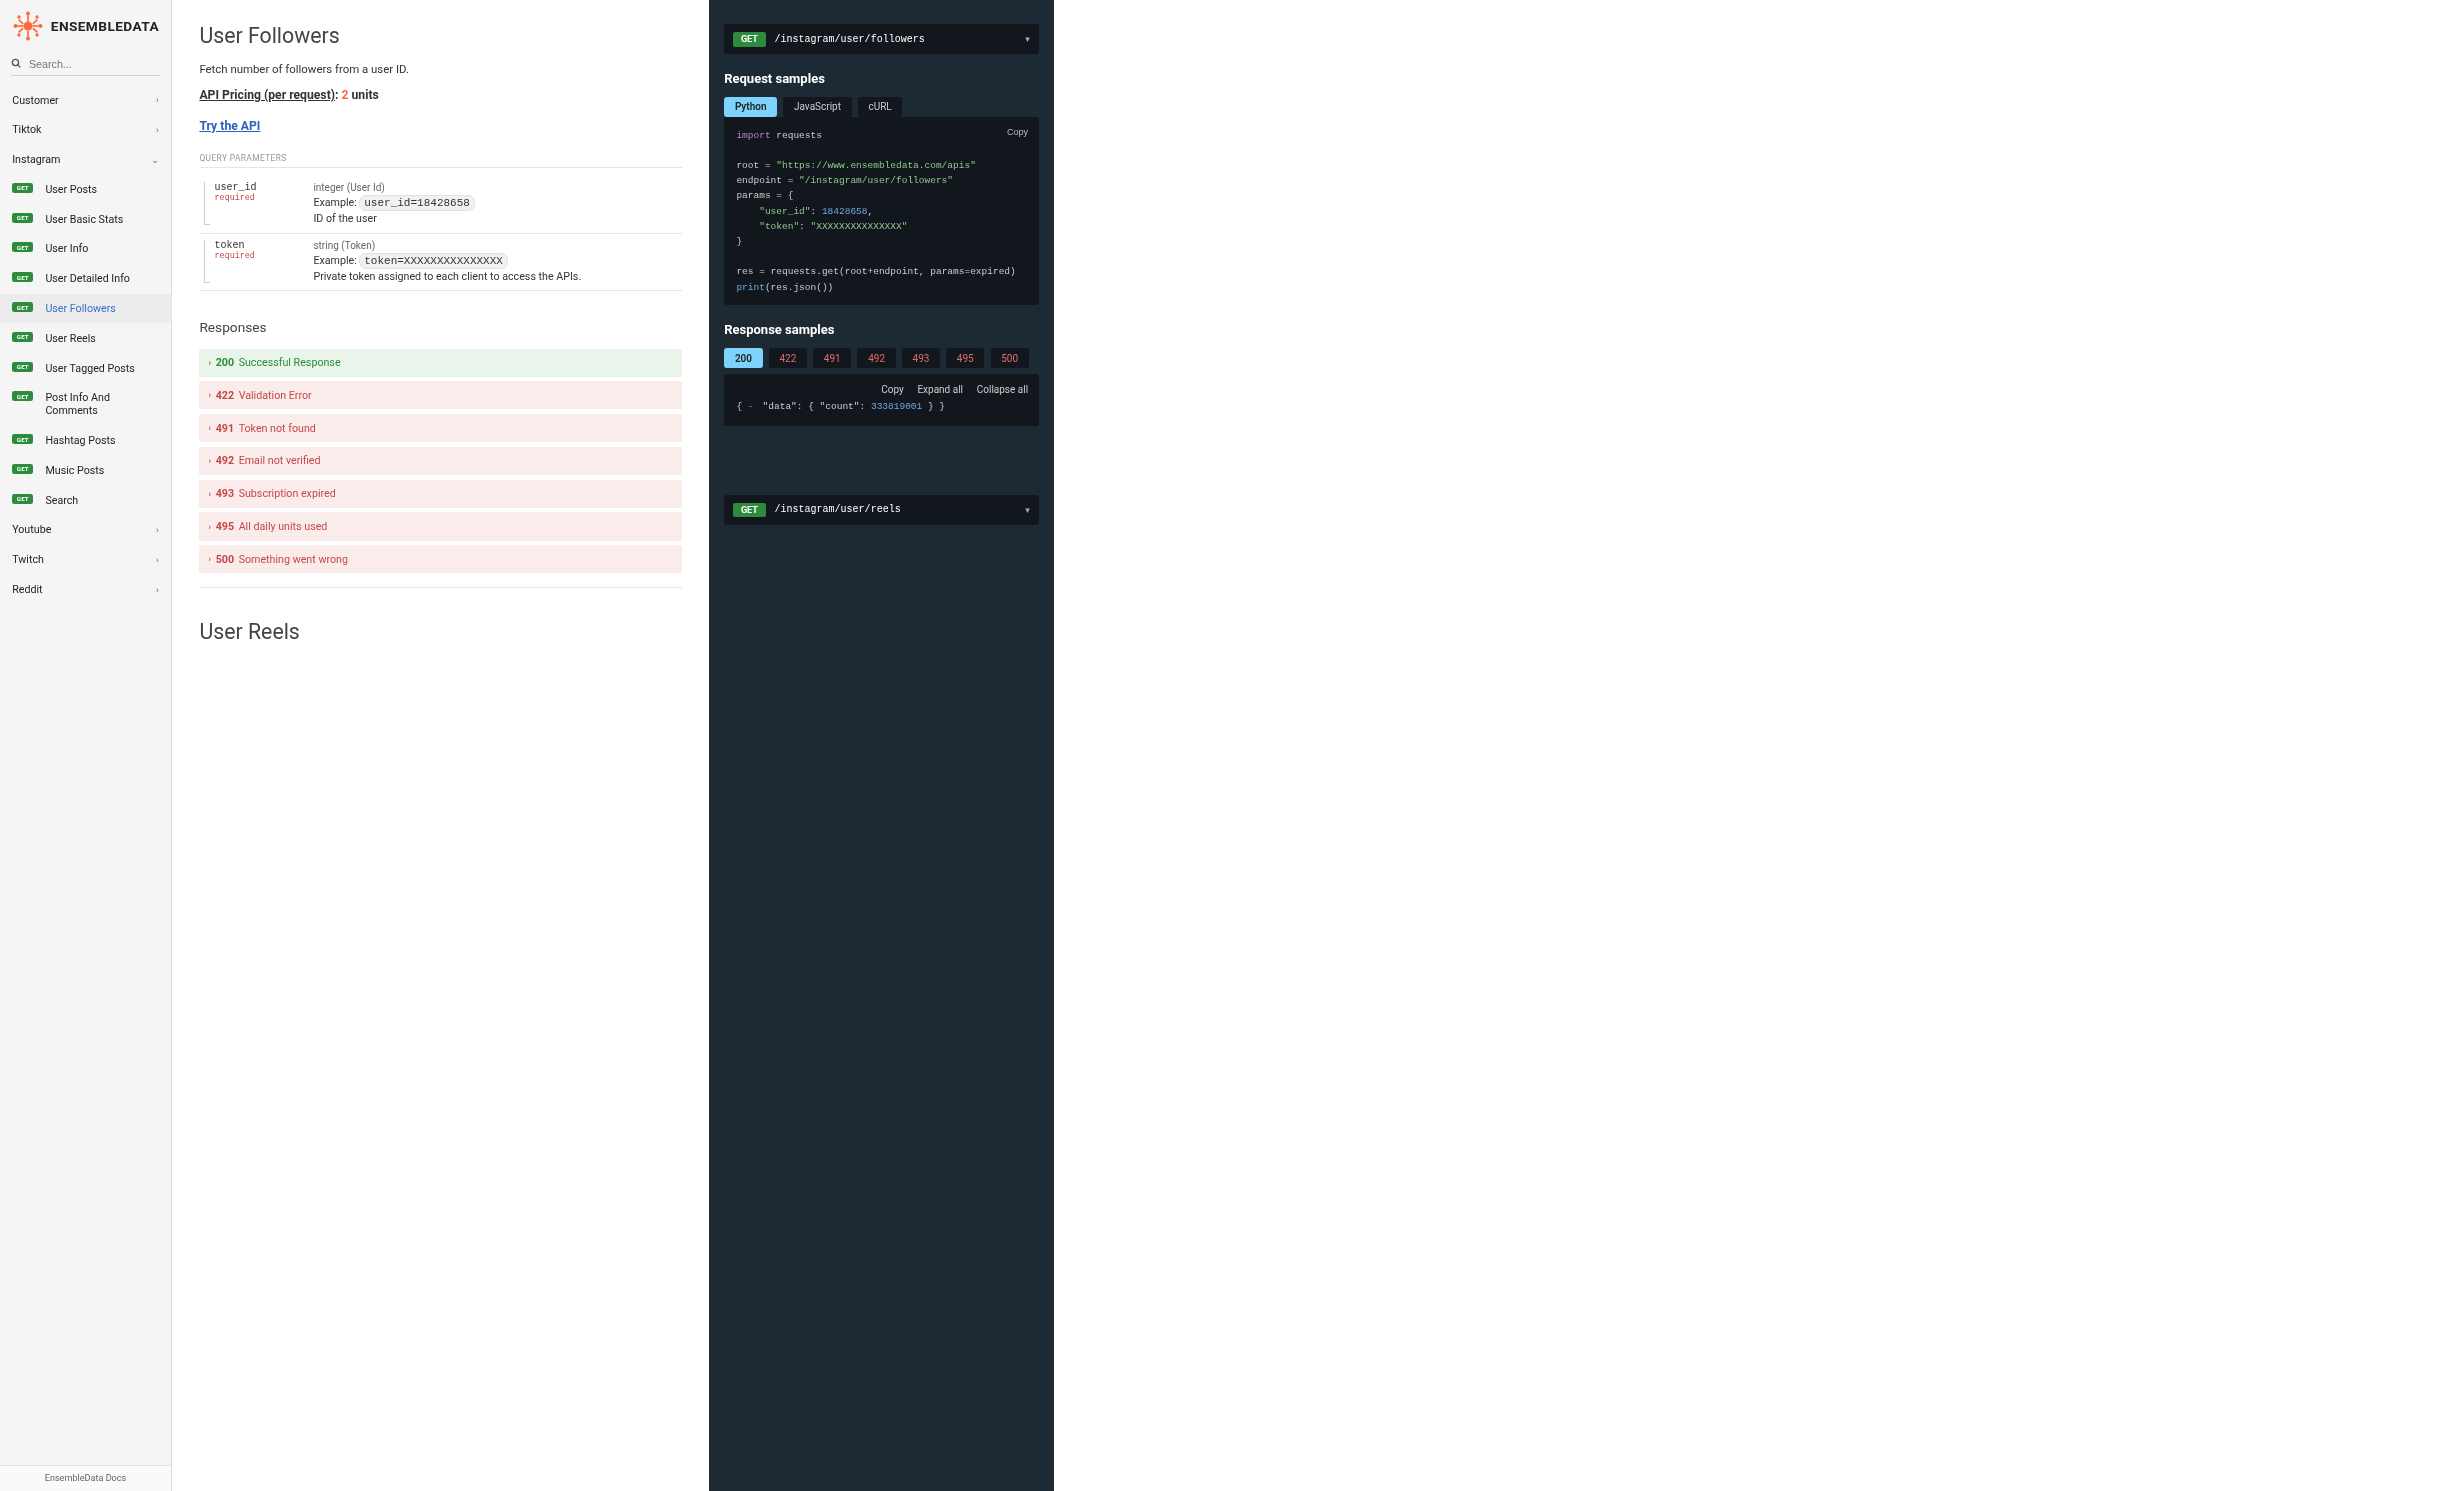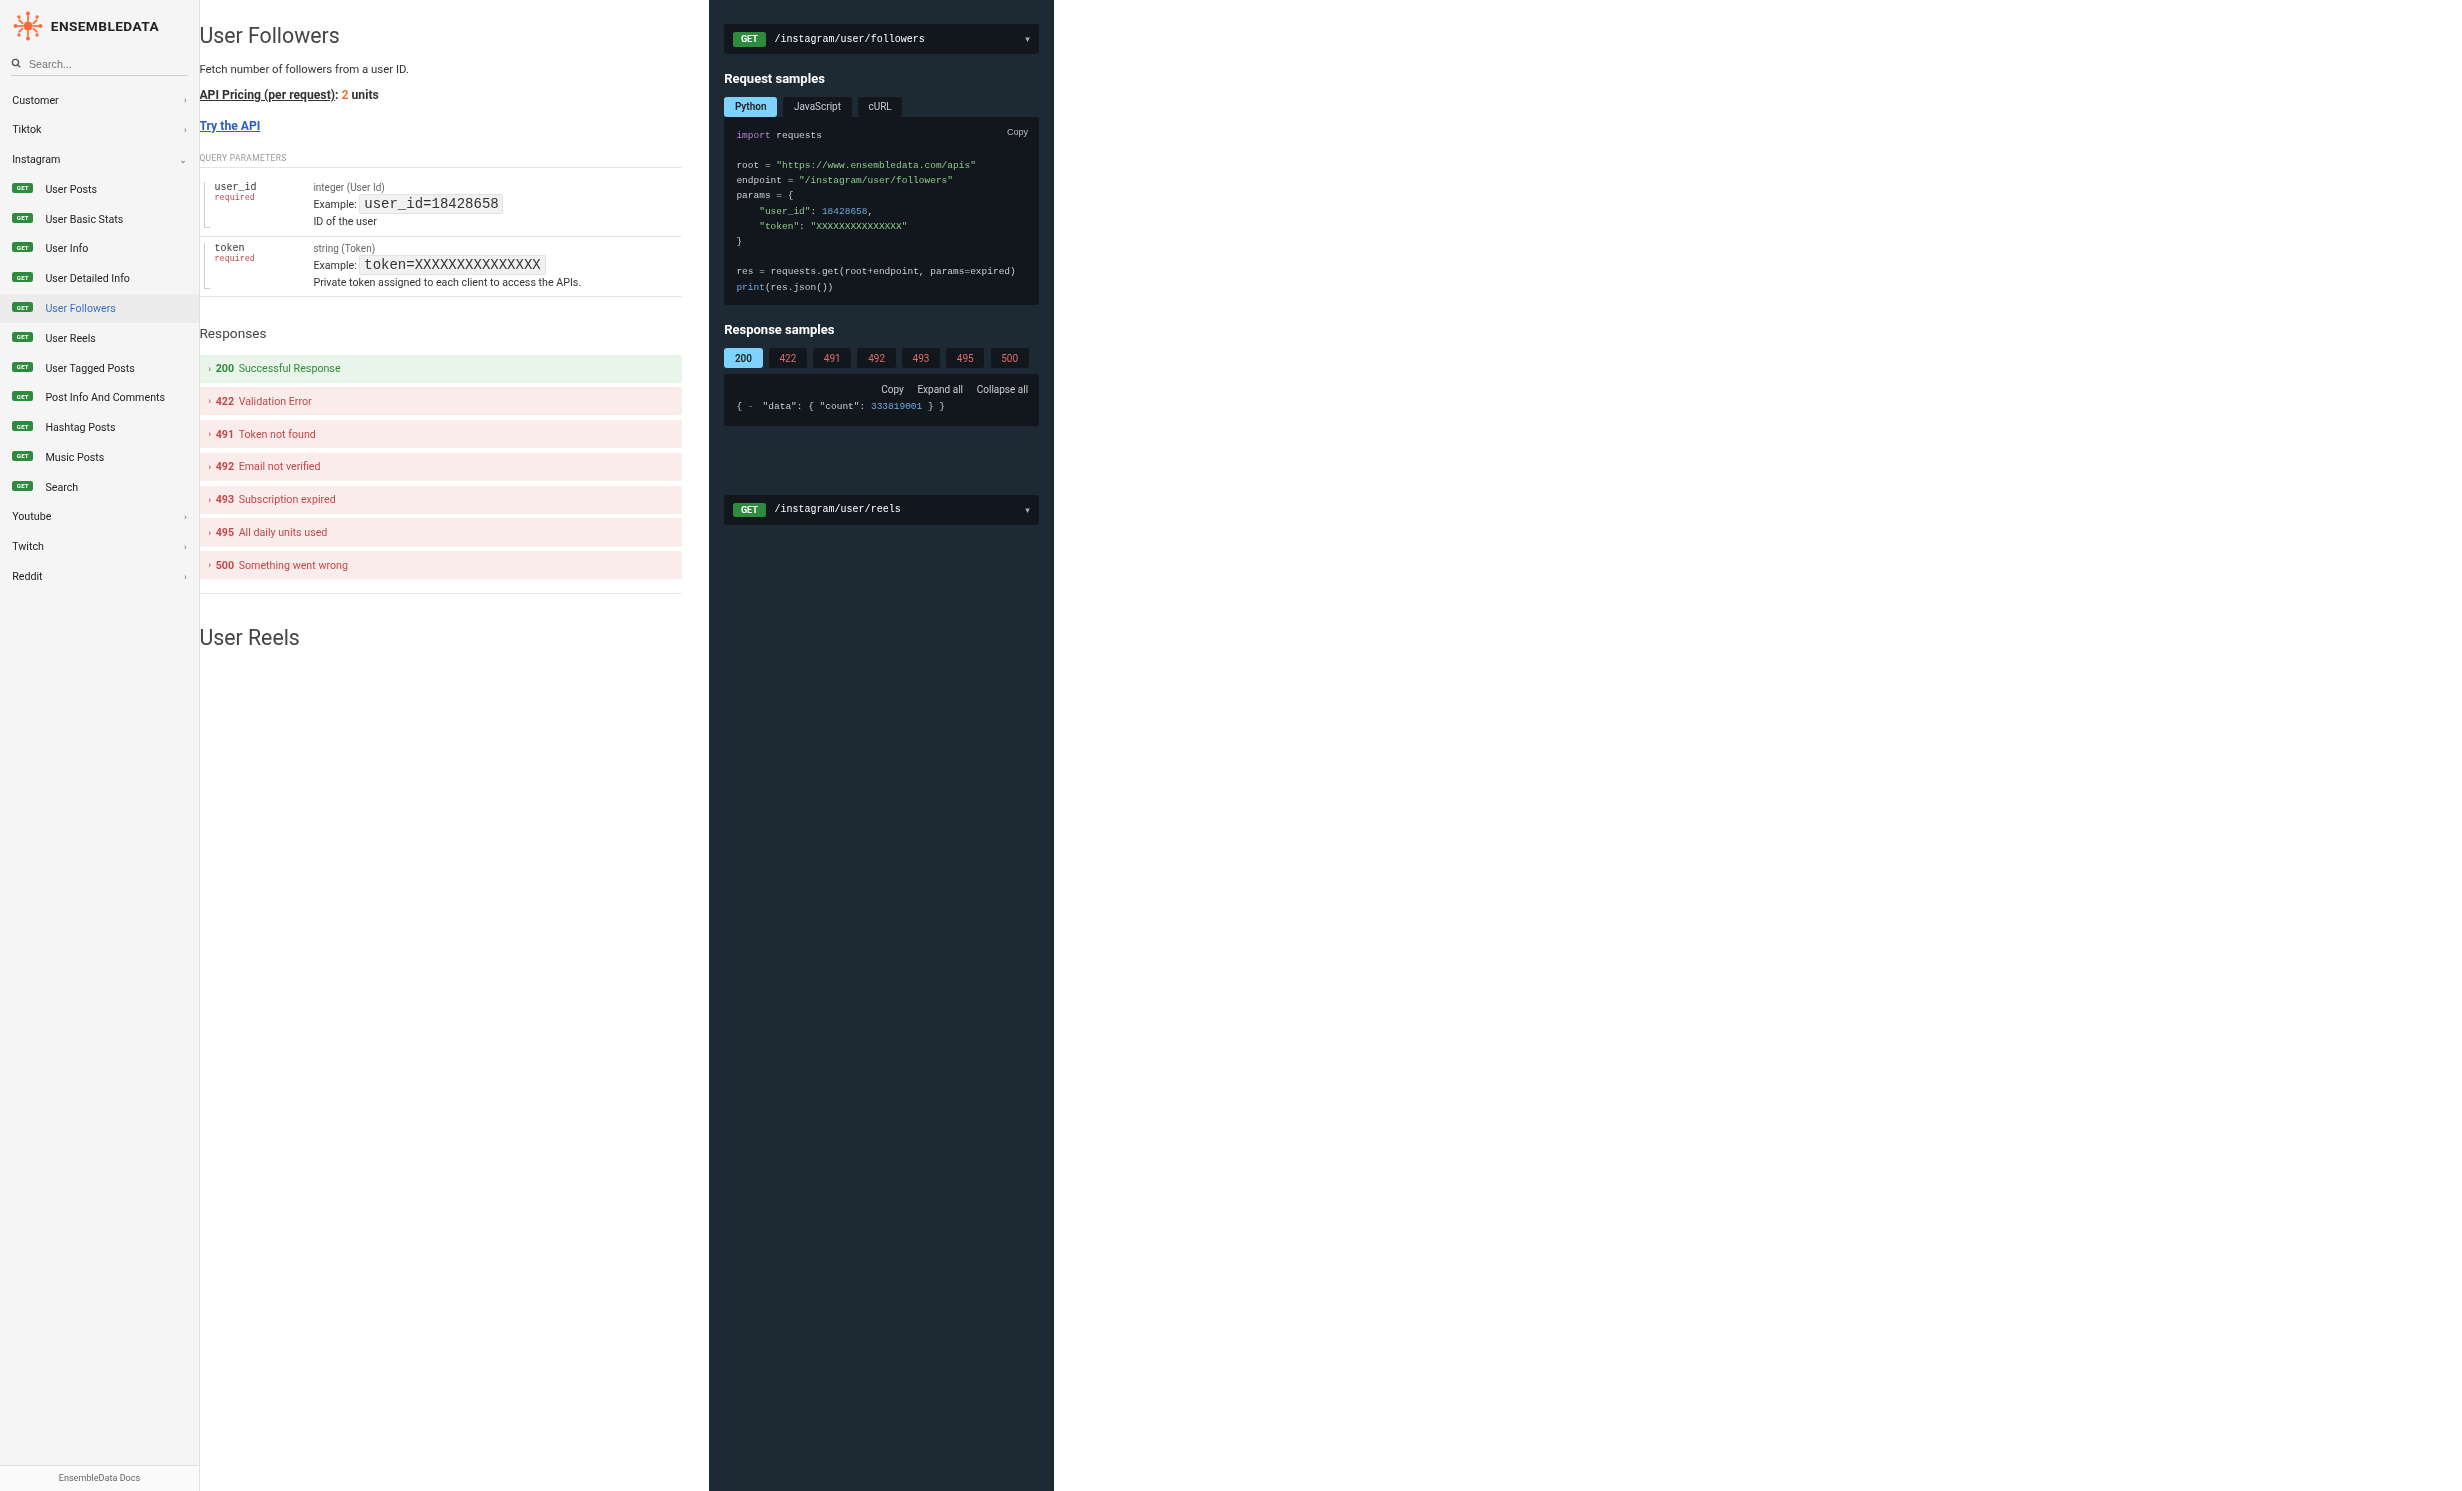--- a/index.html
+++ b/index.html
@@ -1,20 +1,20 @@
 <!DOCTYPE html>
 <html style="font-size:12.2px"><head>
 <meta charset="utf-8">
 <style>
 * { margin: 0; padding: 0; box-sizing: border-box; }
 body { font-family: -apple-system, BlinkMacSystemFont, "Segoe UI", Roboto, sans-serif; font-size: 10.7px; color: #333; background: #fff; }
 .app { display: flex; min-height: 100vh; }
 
 
-.sidebar { width: 200px; background: #f5f5f5; border-right: 0.8px solid #e0e0e0; display: flex; flex-direction: column; position: fixed; left: 0; top: 0; bottom: 0; }
+.sidebar { width: 172px; background: #f5f5f5; border-right: 0.8px solid #e0e0e0; display: flex; flex-direction: column; position: fixed; left: 0; top: 0; bottom: 0; }
 .logo-wrap { padding: 9.1px 10.7px 10.7px; display: flex; align-items: center; gap: 6.1px; }
 .logo-icon { width: 34px; height: 34px; flex-shrink: 0; }
 .logo-text { font-weight: 700; font-size: 13.7px; letter-spacing: 0.4px; color: #222; }
 .search-wrap { padding: 0 10.7px 4.6px; position: relative; }
 .search-input { width: 100%; padding: 4.6px 4.6px 4.6px 18.3px; border: none; border-bottom: 0.8px solid #cfcfcf; background: transparent; font-size: 10.7px; color: #666; }
 .search-icon { position: absolute; left: 10.7px; top: 3.8px; color: #555; font-size: 10.7px; }
 .nav { flex: 1; overflow-y: auto; padding-top: 4.6px; }
 .nav-group-header { padding: 8.4px 12.2px; display: flex; justify-content: space-between; align-items: center; cursor: pointer; color: #222; font-size: 10.7px; }
 .nav-group-header .chev { color: #666; font-size: 9.1px; }
 .nav-item { padding: 8.4px 12.2px; display: flex; align-items: flex-start; gap: 12px; cursor: pointer; font-size: 10.7px; color: #222; }
@@ -35,21 +35,21 @@
 
 .param-row { display: flex; border-bottom: 0.8px solid #e5e5e5; padding: 6.1px 0 7.6px; }
 .param-left { width: 114px; position: relative; padding-left: 15.2px; }
 .param-left::before { content: ""; position: absolute; left: 4.6px; top: 0; bottom: 0; width: 0.8px; background: #ccc; }
 .param-left::after { content: ""; position: absolute; left: 4.6px; bottom: 0; width: 6.1px; height: 0.8px; background: #ccc; }
 .param-name { font-family: "Courier New", monospace; font-size: 10px; color: #333; }
 .param-req { color: #c54848; font-size: 8.4px; font-family: "Courier New", monospace; }
 .param-right { flex: 1; font-size: 10.7px; color: #333; }
 .param-type { color: #666; font-size: 10px; margin-bottom: 3px; }
 .param-example { margin-bottom: 3px; }
-.param-example code { background: #f1f1f1; border: 0.8px solid #e2e2e2; padding: 0.8px 3.8px; font-family: "Courier New", monospace; font-size: 14px; border-radius: 2px; }
+.param-example code { background: #f1f1f1; border: 0.8px solid #e2e2e2; padding: 0.8px 3.8px; font-family: "Courier New", monospace; font-size: 11px; border-radius: 7px; }
 
 .responses-title { font-size: 13.7px; font-weight: 400; color: #444; margin: 27.4px 0 13.7px; }
 .resp-row { padding: 7.6px 9.1px; border-radius: 1.5px; margin-bottom: 4.6px; display: flex; align-items: center; gap: 4.6px; cursor: pointer; font-size: 10.7px; }
 .resp-row.success { background: #e9f5ea; }
 .resp-row.success .chev, .resp-row.success .code { color: #2e8b3d; font-weight: 700; }
 .resp-row.success .msg { color: #2e8b3d; }
 .resp-row.error { background: #fbecec; }
 .resp-row.error .chev, .resp-row.error .code { color: #c54848; font-weight: 700; }
 .resp-row.error .msg { color: #c54848; }
 .resp-row .chev { font-size: 8.4px; }

